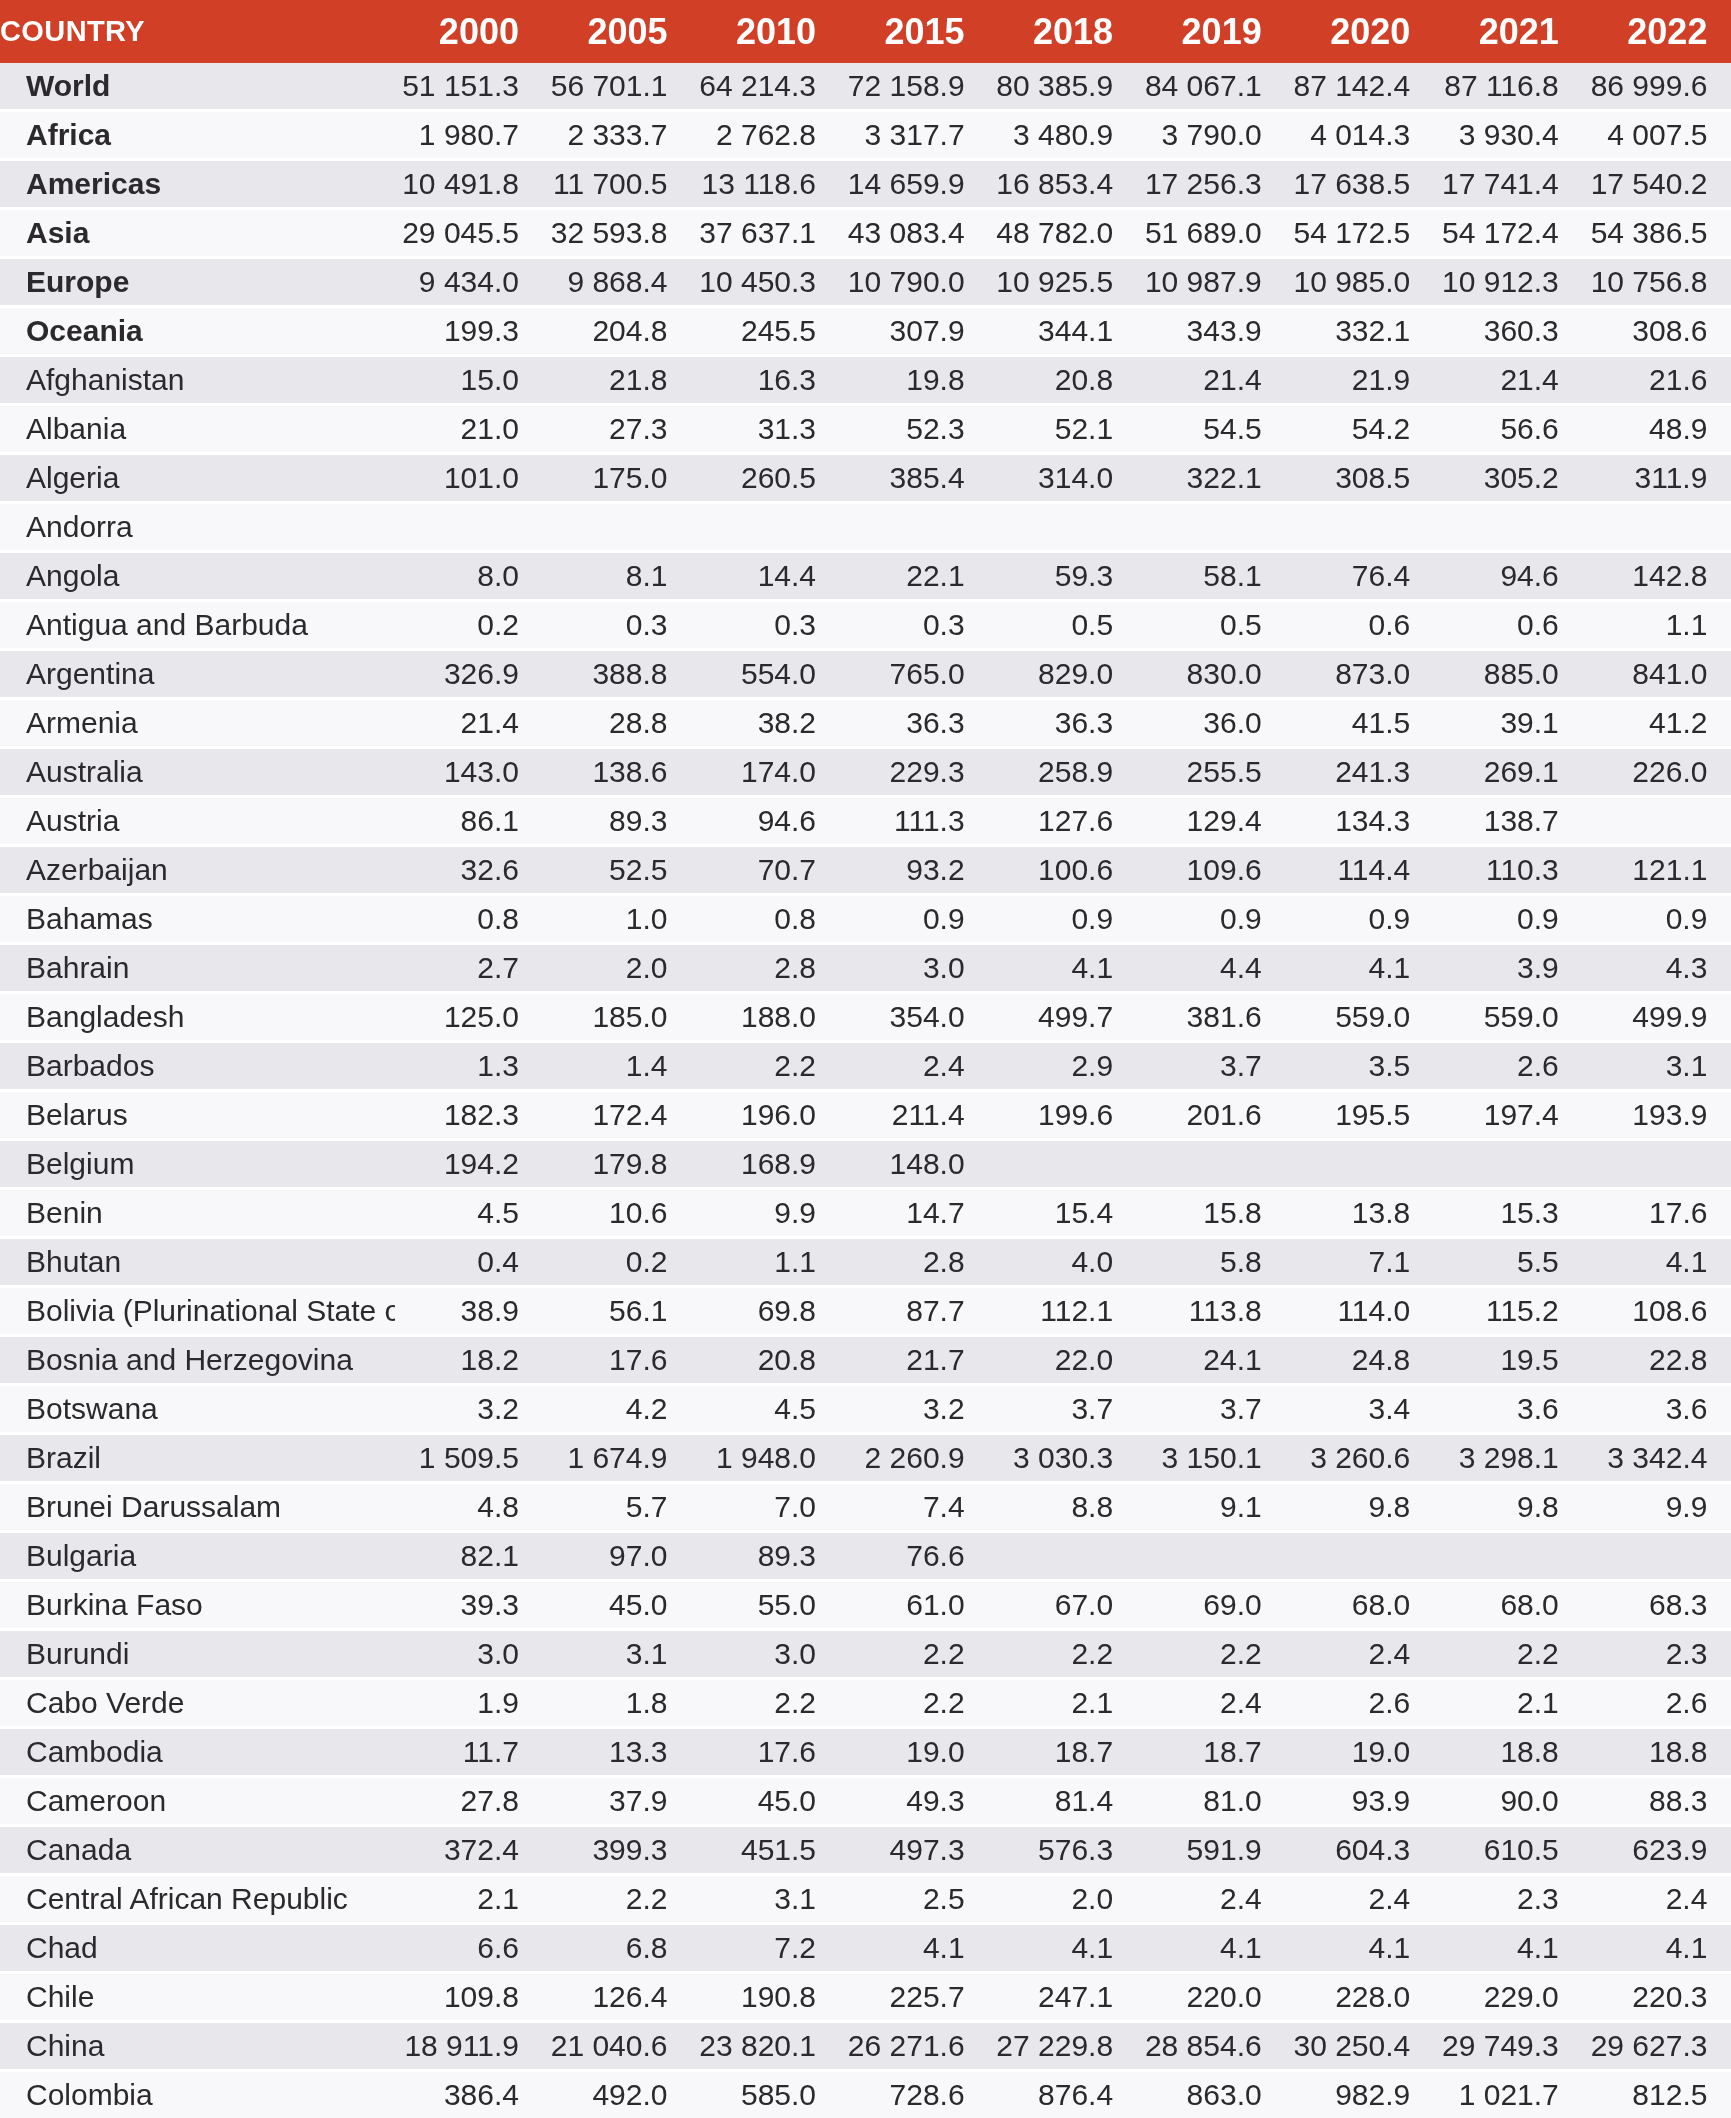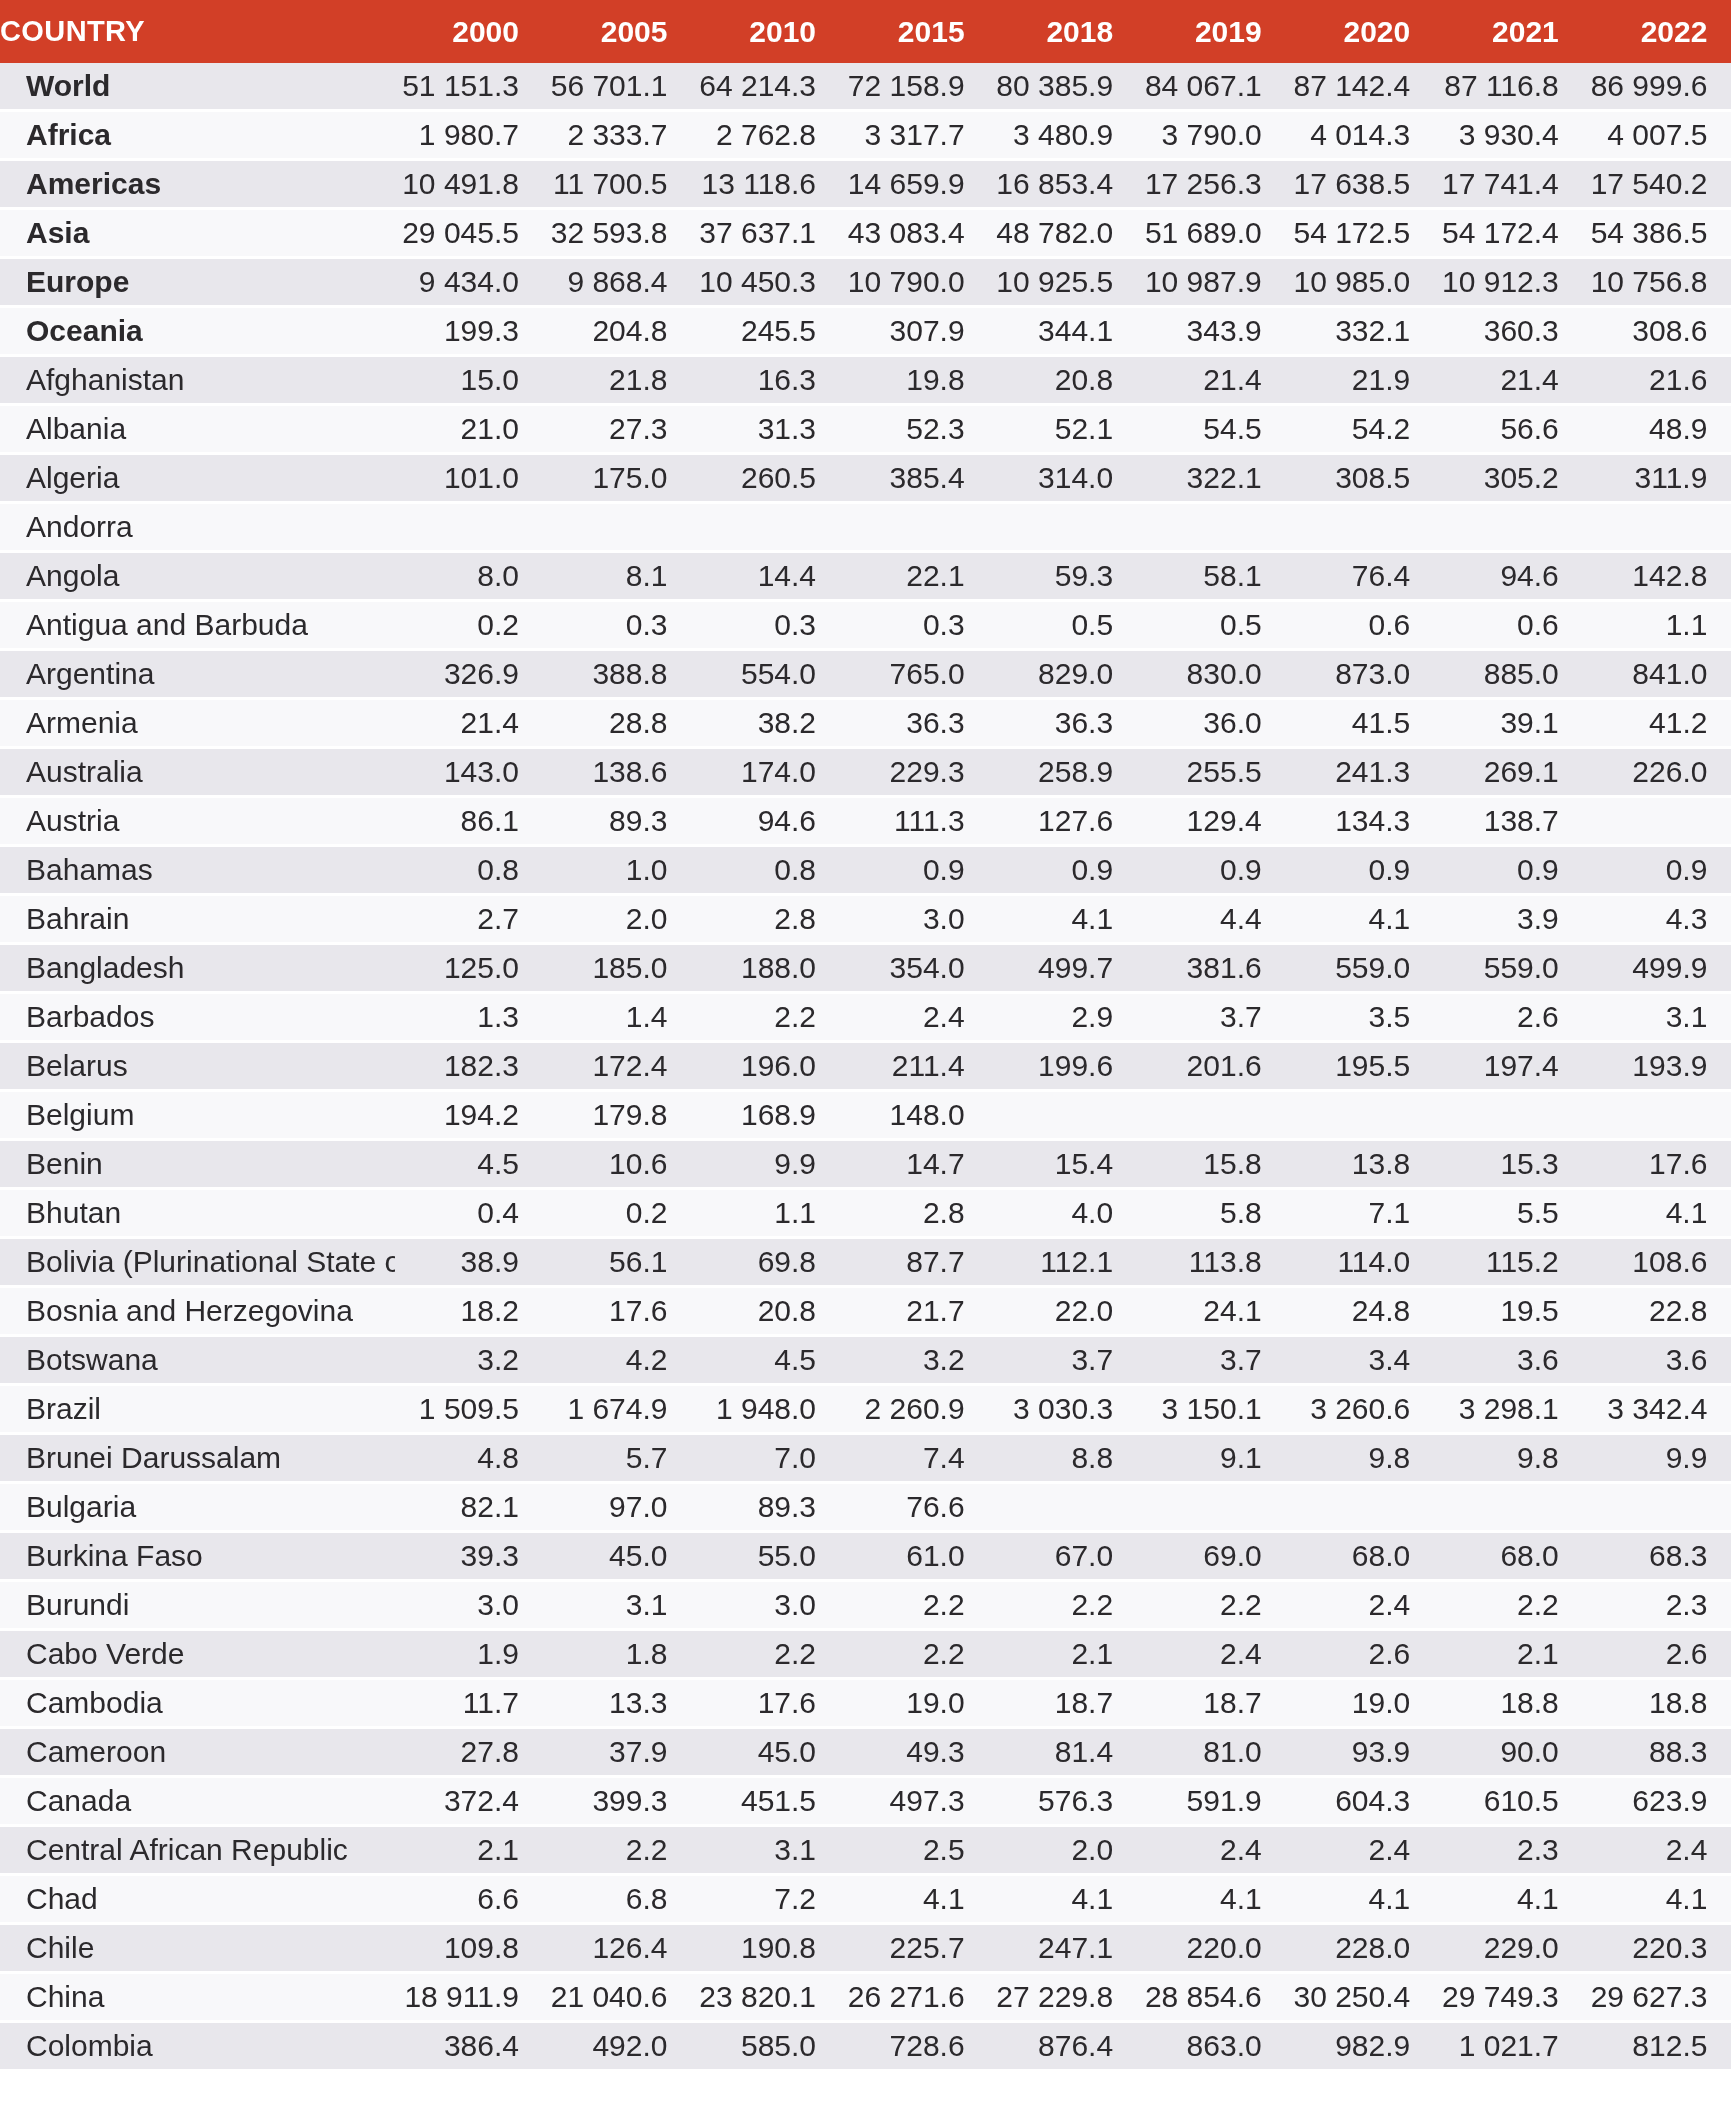--- a/index.html
+++ b/index.html
@@ -27,21 +27,21 @@
   }
   th.country {
     text-align: left;
     padding-left: 0;
     font-size: 29px;
     letter-spacing: 0.4px;
   }
   th.year {
     text-align: right;
     padding-right: 24.6px;
-    font-size: 30px;
+    font-size: 36px;
   }
   tbody td {
     height: 44px;
     border-bottom: 3.2px solid #ffffff;
     vertical-align: middle;
     font-size: 30px;
     color: #2b292c;
     overflow: hidden;
   }
   tbody tr:nth-child(odd) td  { background: #e8e7ec; }
@@ -269,20 +269,32 @@
         <td class="num">89.3</td>
         <td class="num">94.6</td>
         <td class="num">111.3</td>
         <td class="num">127.6</td>
         <td class="num">129.4</td>
         <td class="num">134.3</td>
         <td class="num">138.7</td>
         <td class="num"></td>
       </tr>
       <tr>
+        <td class="country">Azerbaijan</td>
+        <td class="num">32.6</td>
+        <td class="num">52.5</td>
+        <td class="num">70.7</td>
+        <td class="num">93.2</td>
+        <td class="num">100.6</td>
+        <td class="num">109.6</td>
+        <td class="num">114.4</td>
+        <td class="num">110.3</td>
+        <td class="num">121.1</td>
+      </tr>
+      <tr>
         <td class="country">Bahamas</td>
         <td class="num">0.8</td>
         <td class="num">1.0</td>
         <td class="num">0.8</td>
         <td class="num">0.9</td>
         <td class="num">0.9</td>
         <td class="num">0.9</td>
         <td class="num">0.9</td>
         <td class="num">0.9</td>
         <td class="num">0.9</td>

